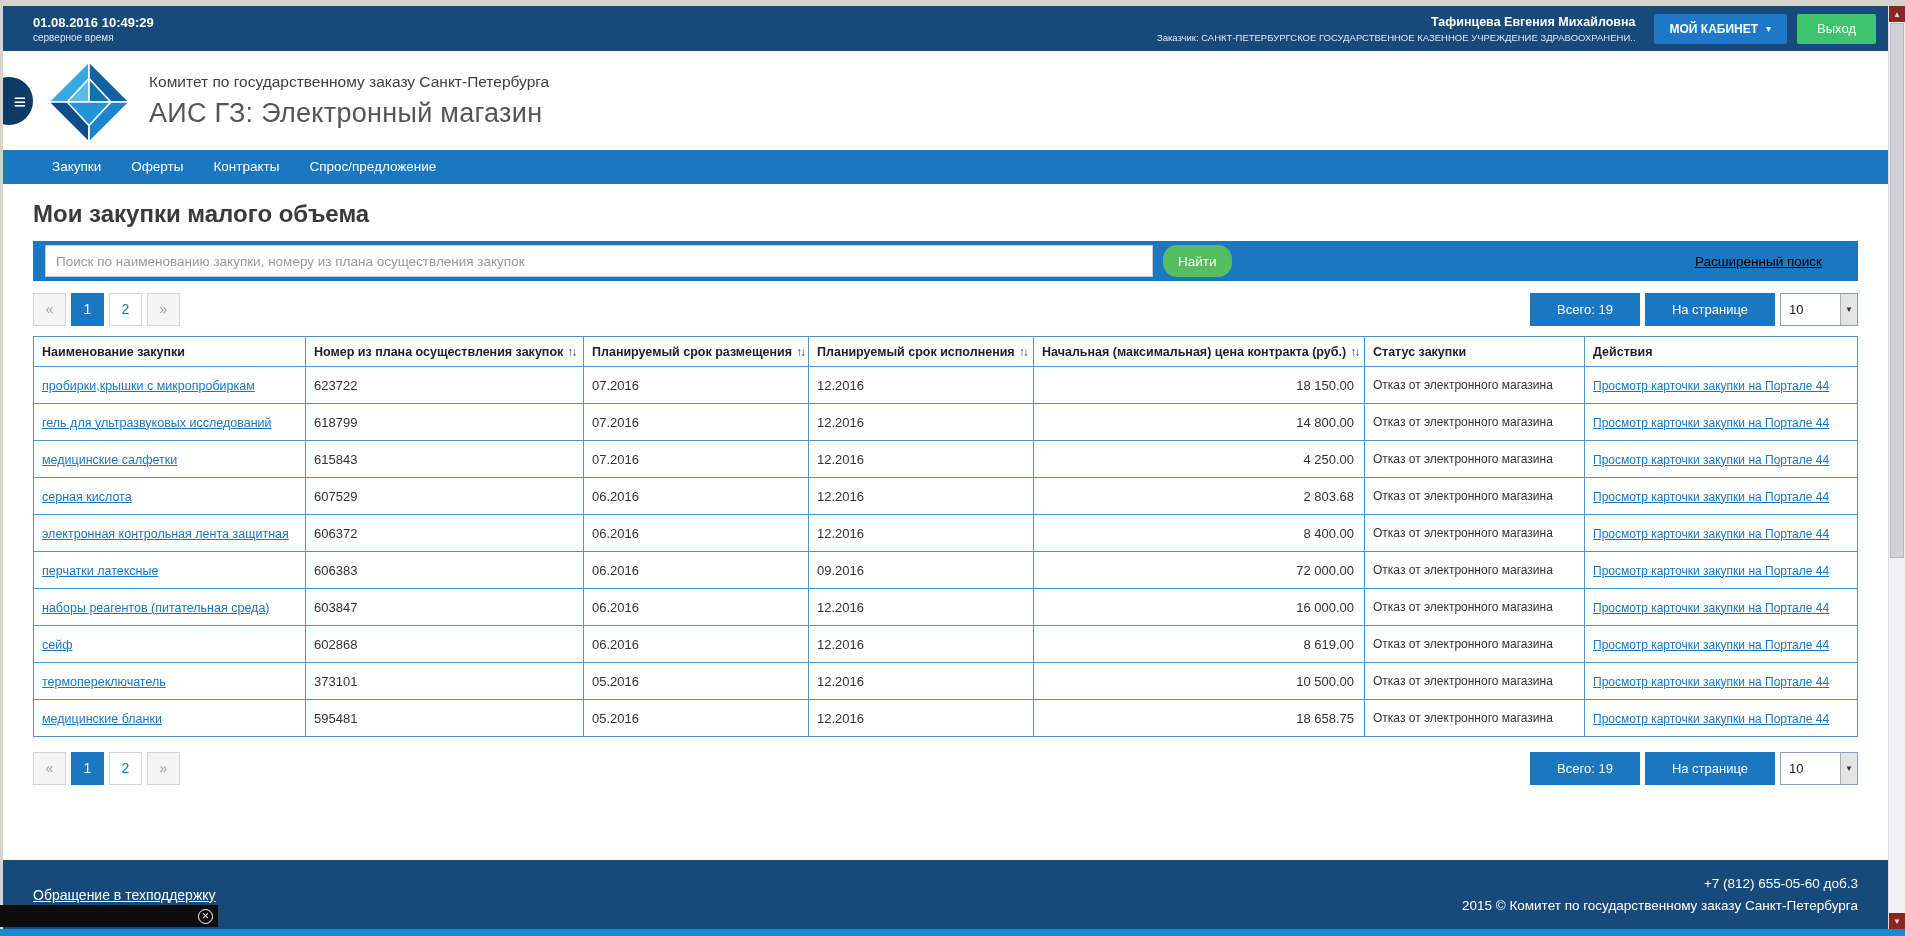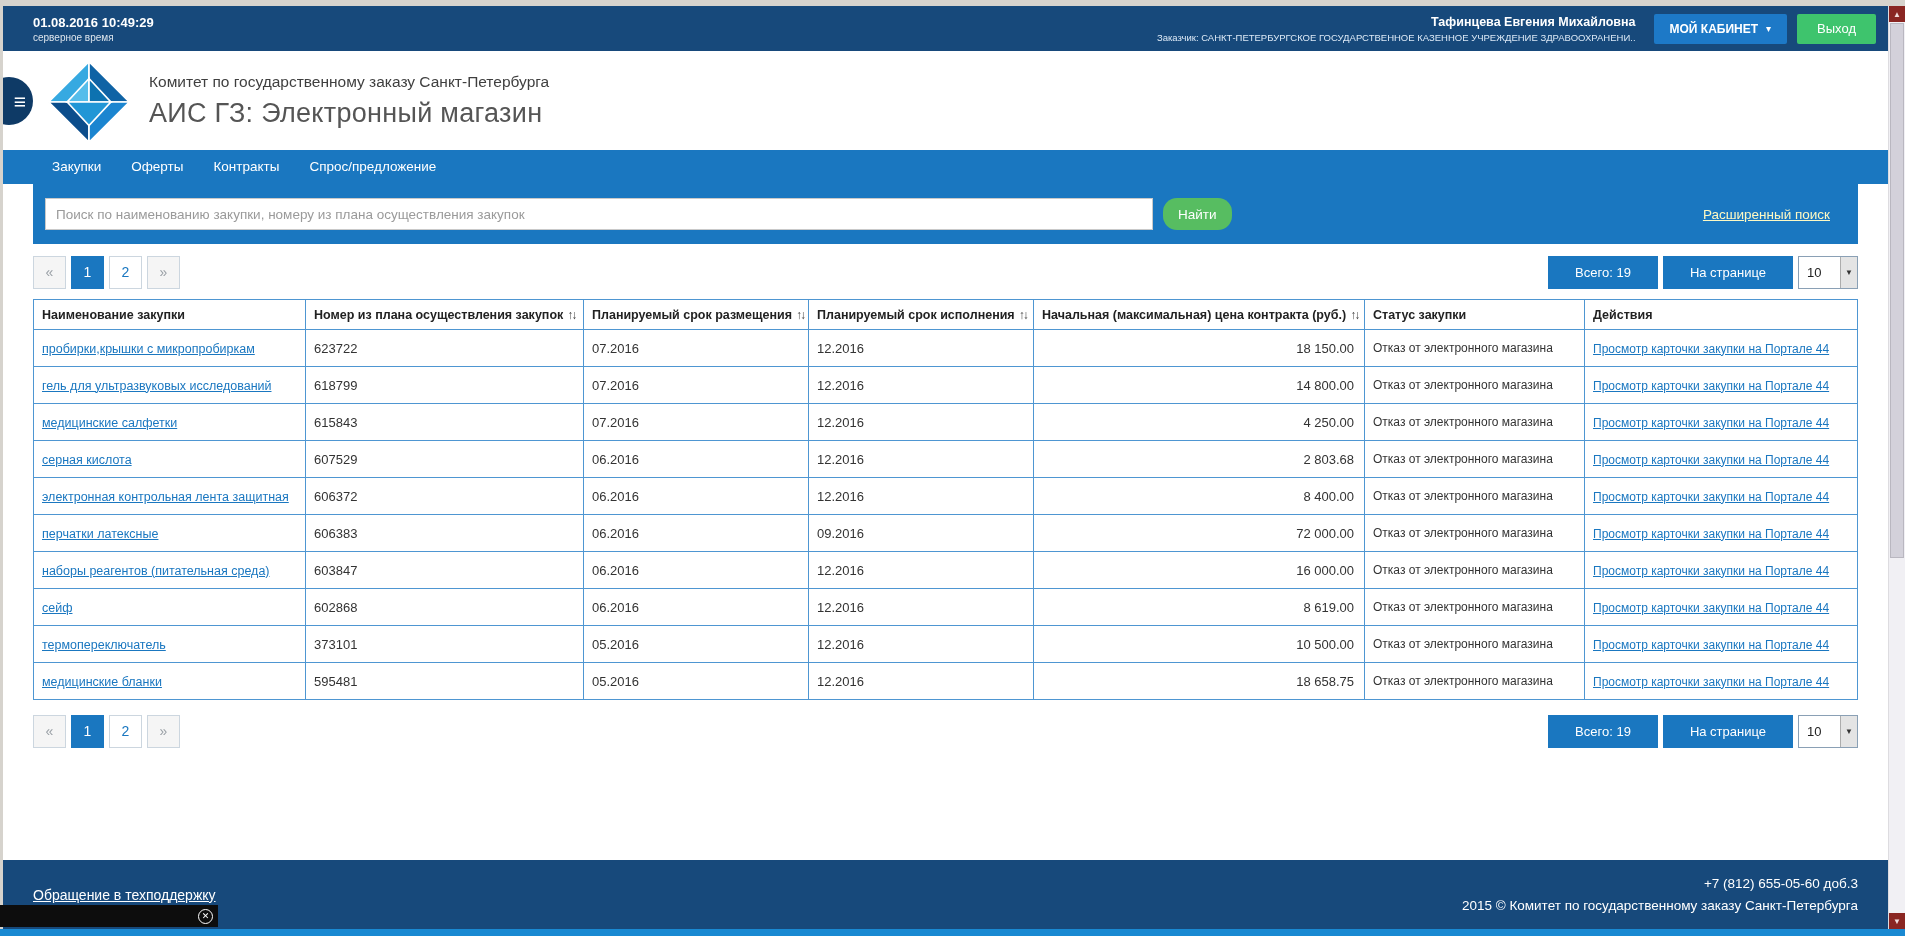--- a/index.html
+++ b/index.html
@@ -60,49 +60,49 @@
   .logo-text{position:absolute;left:146px;top:22px;}
   .logo-text .org{font-size:15.5px;color:#3f3f3f;}
   .logo-text .app{font-size:27px;color:#555;margin-top:7px;letter-spacing:.3px;}
   
   .nav{flex:0 0 34px;background:var(--mid-blue,#1a77c0);display:flex;align-items:stretch;padding-left:34px;}
   .nav a{color:#fff;font-size:13.5px;line-height:34px;padding:0 15px;text-decoration:none;}
   
   .main{flex:1 1 auto;padding:0 30px;overflow:hidden;}
   .page-title{font-size:24px;font-weight:bold;color:#3a3a3a;margin:16px 0 13px;}
   .search-band{
-    height:60px;background:var(--mid-blue,#1a77c0);display:flex;align-items:center;padding:0 12px;
+    height:40px;background:var(--mid-blue,#1a77c0);display:flex;align-items:center;padding:0 12px;
   }
   .search-input{
     width:1108px;height:32px;border:1px solid #c9c9c9;padding:0 10px;
     font-size:13.5px;font-family:inherit;color:#333;background:#fff;
   }
   .search-input::placeholder{color:#9a9a9a;}
   .btn-find{
     height:32px;margin-left:10px;padding:0 15px;background:var(--green-search,#57bd61);
     color:#fff;font-size:13.5px;border:none;border-radius:14px;cursor:pointer;font-family:inherit;
   }
-  .adv-link{margin-left:auto;margin-right:16px;color:#fef9c3;font-size:13.5px;text-decoration:underline;}
+  .adv-link{margin-left:auto;margin-right:24px;color:#000000;font-size:13.5px;text-decoration:underline;}
   
   .toolbar{display:flex;align-items:center;margin:12px 0 0;}
   .toolbar.bottom{margin-top:15px;}
   .pager{display:flex;gap:5px;}
   .pg-btn{
     min-width:33px;height:33px;line-height:31px;text-align:center;font-size:14px;
     border:1px solid #ccd6df;background:#f5f5f5;color:#9aa0a6;text-decoration:none;display:block;
   }
   .pg-num{background:#fff;color:var(--link-blue,#1a77c0);}
   .pg-num.active{background:var(--mid-blue,#1a77c0);border-color:var(--mid-blue,#1a77c0);color:#fff;}
   .toolbar-right{margin-left:auto;display:flex;align-items:center;gap:5px;}
   .blue-box{
     height:33px;line-height:33px;padding:0 27px;background:var(--mid-blue,#1a77c0);
     color:#fff;font-size:13px;
   }
   .select{
-    height:33px;width:60px;background:#fff;border:1px solid #8aa0b5;
+    height:33px;width:78px;background:#fff;border:1px solid #8aa0b5;
     display:flex;align-items:stretch;cursor:pointer;
   }
   .select .val{flex:1;font-size:13px;color:#222;line-height:31px;padding-left:8px;}
   .select .arrow{
     width:17px;background:#e4e4e4;border-left:1px solid #adadad;
     display:flex;align-items:center;justify-content:center;font-size:8px;color:#333;
   }
   
   table.grid{width:100%;border-collapse:collapse;table-layout:fixed;margin-top:10px;}
   .grid th,.grid td{border:1px solid var(--table-border,#4e96d2);background:#fff;vertical-align:middle;}
@@ -191,20 +191,21 @@
   </div>
 
   <div class="nav">
     <a>Закупки</a>
     <a>Оферты</a>
     <a>Контракты</a>
     <a>Спрос/предложение</a>
   </div>
 
   <div class="main">
+    <div class="page-title">Мои закупки малого объема</div>
 
     <div class="search-band">
       <input class="search-input" type="text" placeholder="Поиск по наименованию закупки, номеру из плана осуществления закупок" style="">
       <button class="btn-find">Найти</button>
       <a class="adv-link">Расширенный поиск</a>
     </div>
 
     <div class="toolbar">
       <div class="pager">
         <a class="pg-btn">«</a>

